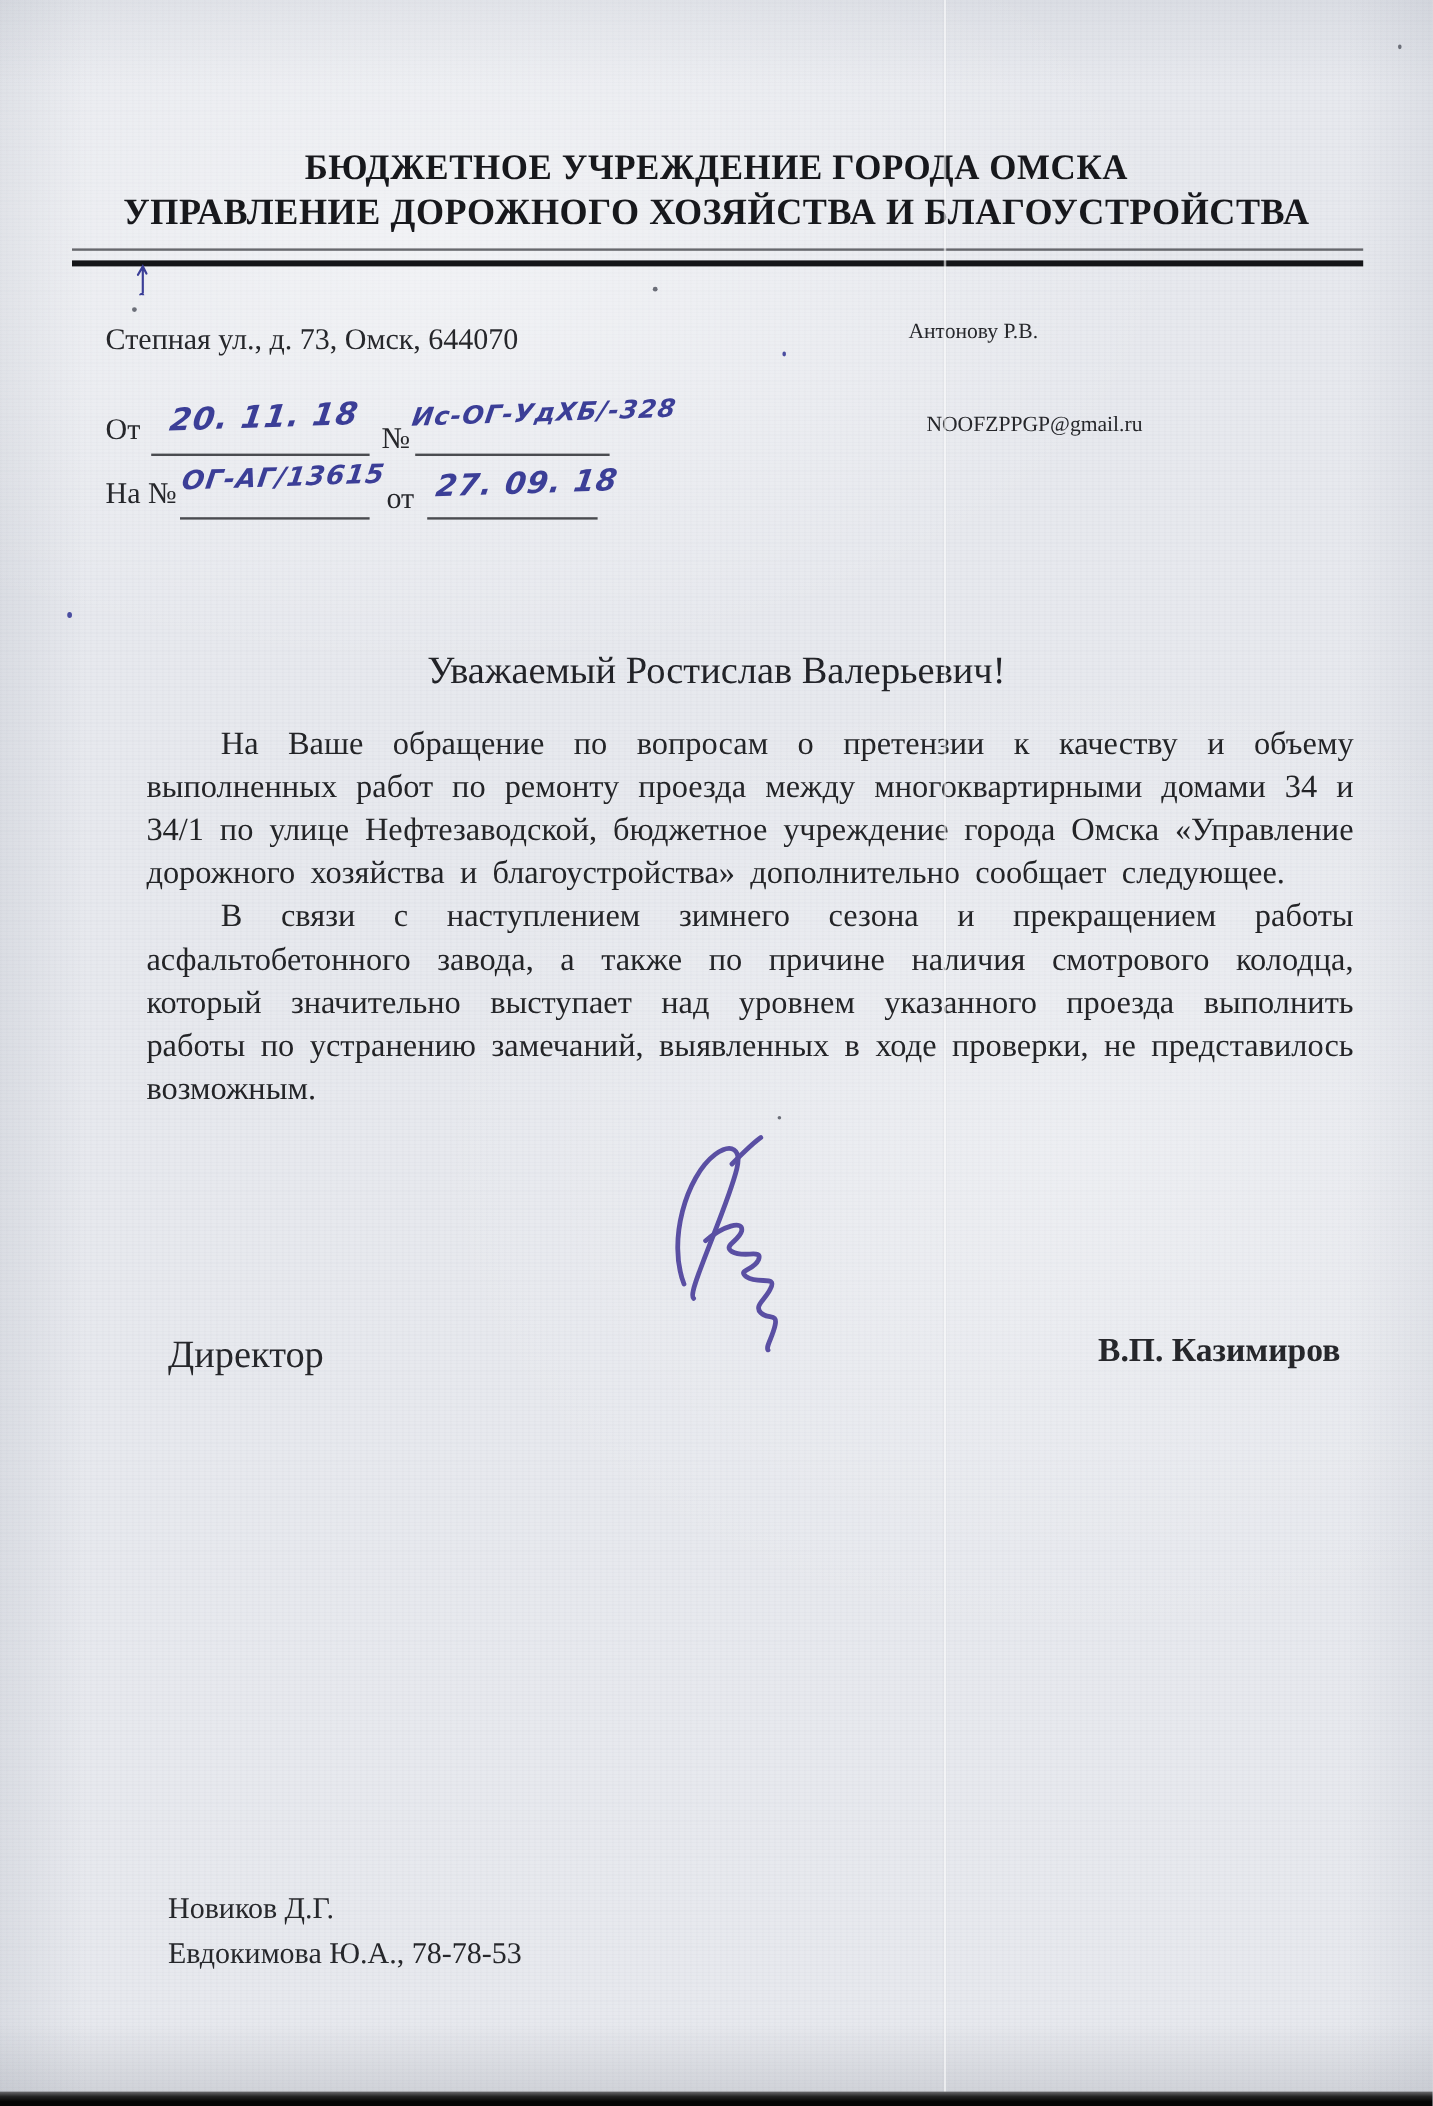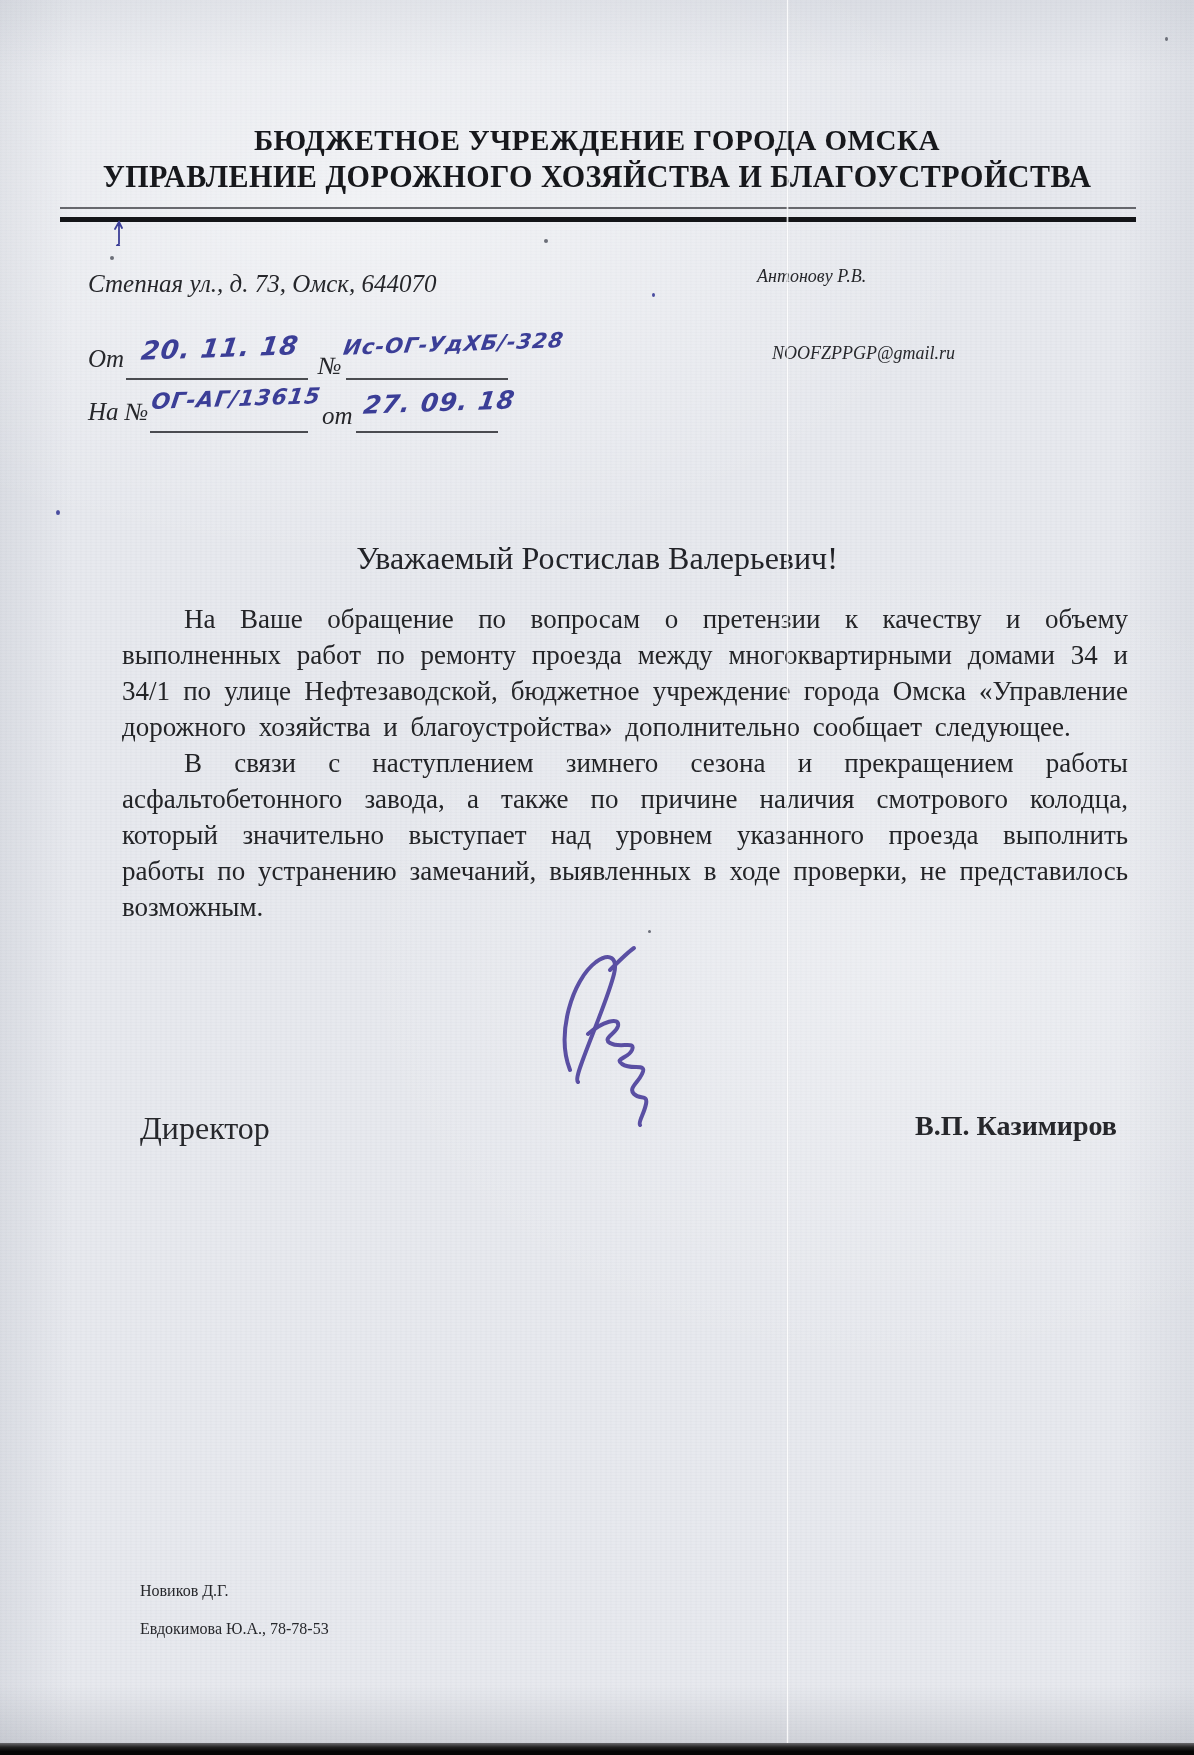--- a/index.html
+++ b/index.html
@@ -29,21 +29,21 @@
   }
   .letterhead{
     position:absolute;top:122px;left:0;width:100%;
     text-align:center;font-weight:bold;color:#17181c;
     letter-spacing:0.5px;
   }
   .letterhead .l1{font-size:30px;line-height:36px;transform:scaleX(0.97);}
   .letterhead .l2{font-size:31px;line-height:37px;transform:scaleX(0.97);}
   .rule-thin{position:absolute;left:60px;top:207px;width:1076px;height:2px;background:#3a3b40;opacity:0.75;}
   .rule-thick{position:absolute;left:60px;top:217px;width:1076px;height:5px;background:#141518;}
-  .printed{position:absolute;font-size:25px;color:#26272b;white-space:nowrap;font-style:italic;}
+  .printed{position:absolute;font-size:25px;color:#26272b;white-space:nowrap;}
   .big{font-size:18px;}
   .hand{
     position:absolute;white-space:nowrap;
     font-family:"DejaVu Sans",sans-serif;
     font-style:italic;font-size:24px;font-weight:bold;
     color:#3b3e97;transform:skewX(-10deg) rotate(-2deg);
     letter-spacing:1px;
   }
   .blank{position:absolute;height:2px;background:#2e2f34;opacity:0.85;}
   .salutation{
@@ -53,21 +53,21 @@
   .body-block{
     position:absolute;top:601px;left:122px;width:1006px;
     font-size:27px;line-height:36px;text-align:justify;color:#232427;
   }
   .body-block p{margin:0;text-indent:62px;word-spacing:6px;}
   .sig-title{position:absolute;top:1110px;left:140px;font-size:32px;}
   .sig-name{position:absolute;top:1110px;left:915px;font-size:28px;font-weight:bold;}
   .signature-svg{position:absolute;top:942px;left:552px;}
   .footer{
     position:absolute;top:1572px;left:140px;
-    font-size:16px;line-height:38px;color:#26272b;
+    font-size:25px;line-height:38px;color:#26272b;
   }
   .mark-icon{position:absolute;top:220px;left:112px;}
   .speck{position:absolute;border-radius:50%;background:#6b6e78;}
   .speck.blue{background:#4a4da0;}
 </style>
 </head>
 <body>
 
 <div class="page">
 

